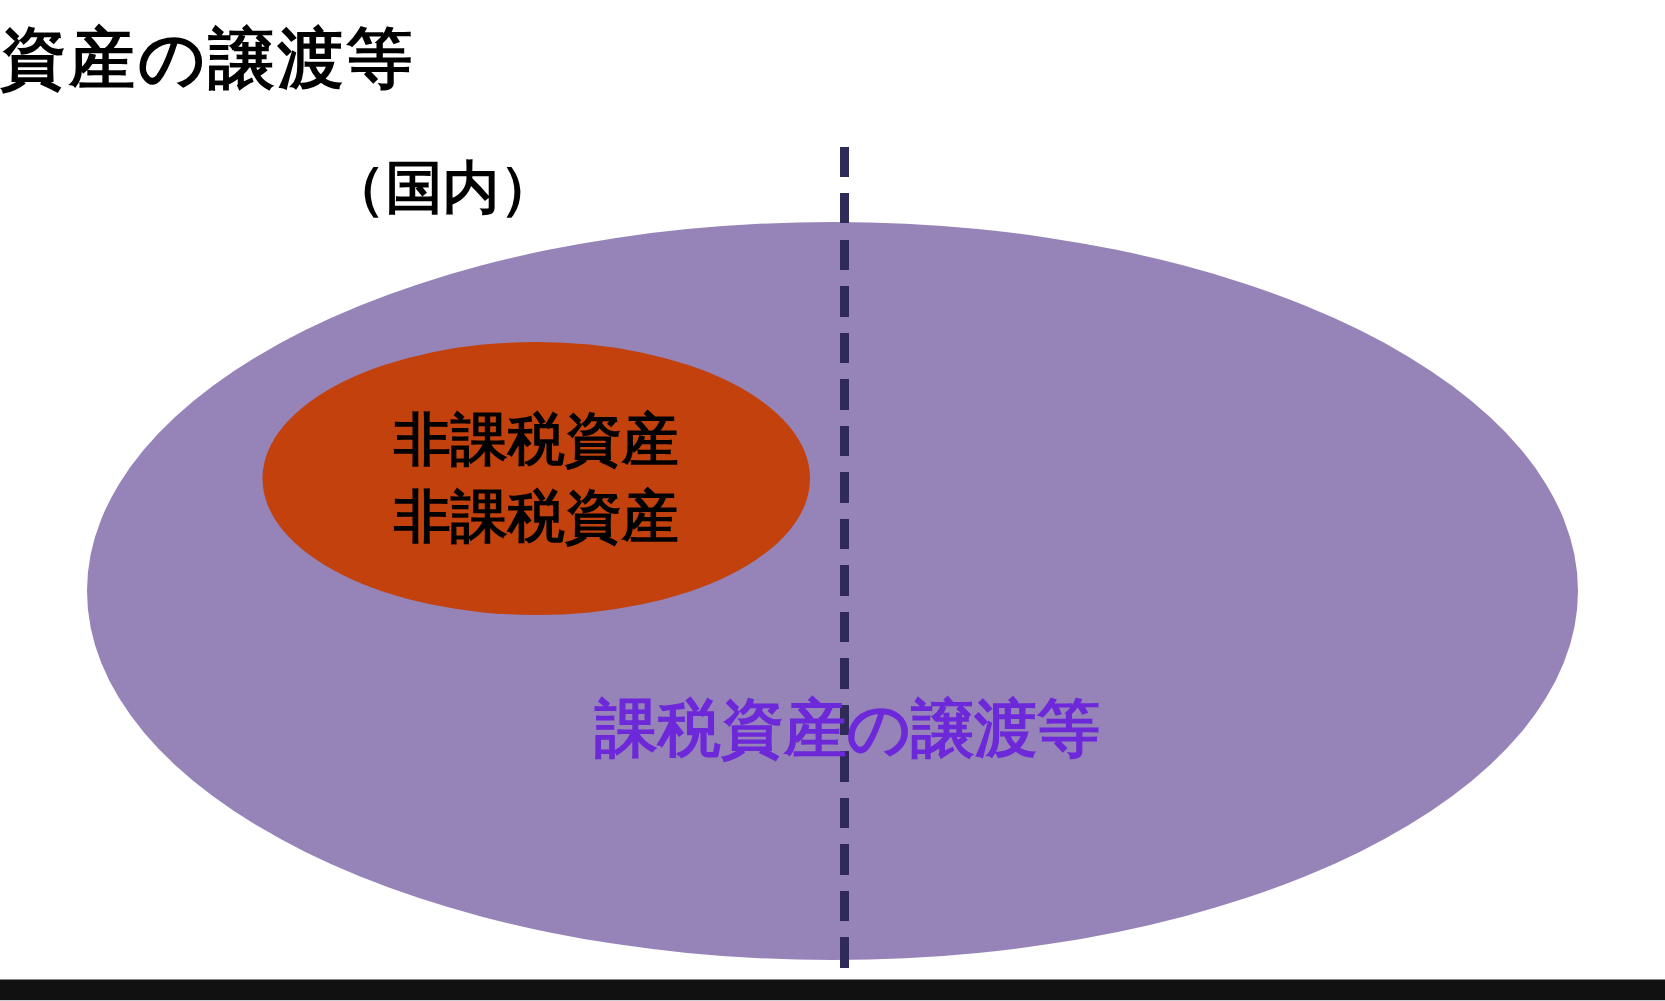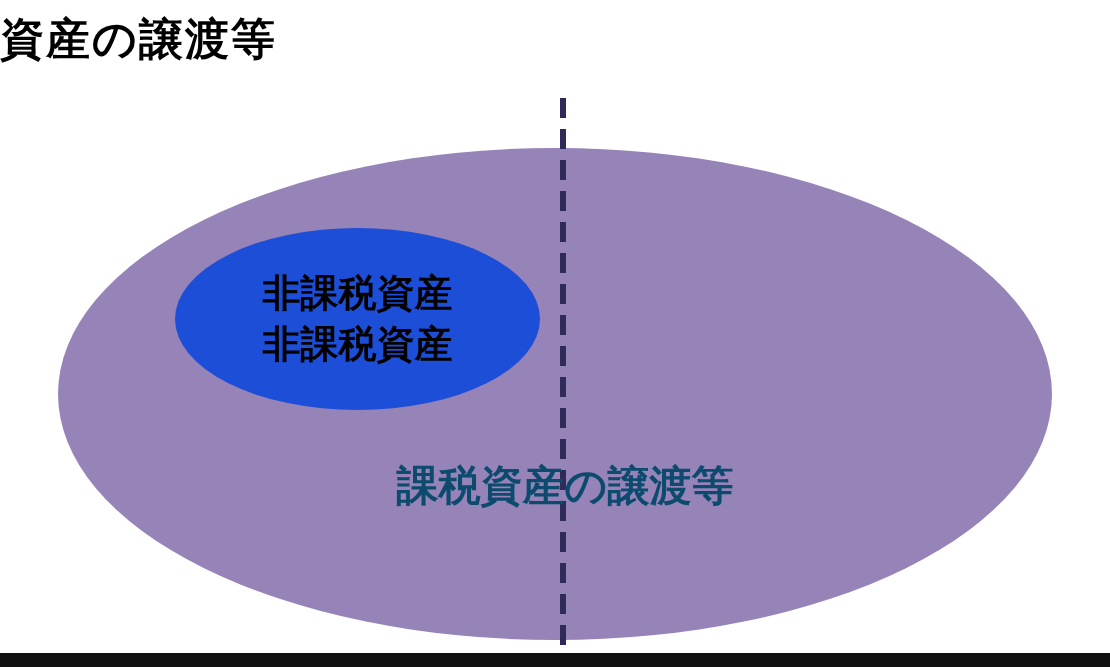--- a/index.html
+++ b/index.html
@@ -98,28 +98,29 @@
     z-index: 5;
   }
 </style>
 </head>
 <body>
 
 <div class="canvas">
 
   <div class="diagram-title">資産の譲渡等</div>
 
+  <div class="region-label domestic">（国内）</div>
 
 
   <div class="outer-ellipse" style="background-color: rgb(150, 131, 183);"></div>
 
   <div class="divider-line"></div>
 
-  <div class="inner-ellipse" style="background-color: #1d4ed8;">
+  <div class="inner-ellipse" style="background-color: #c2410c;">
     <span style="color: rgb(0, 0, 0);">非課税資産</span>
     <span style="color: rgb(0, 0, 0);">非課税資産</span>
   </div>
 
-  <div class="outer-ellipse-label" style="color: #0c4a6e;">課税資産の譲渡等</div>
+  <div class="outer-ellipse-label" style="color: #6d28d9;">課税資産の譲渡等</div>
 
   <div class="bottom-bar" style="background-color: rgb(17, 17, 17);"></div>
 
 </div>
 
 </body></html>

